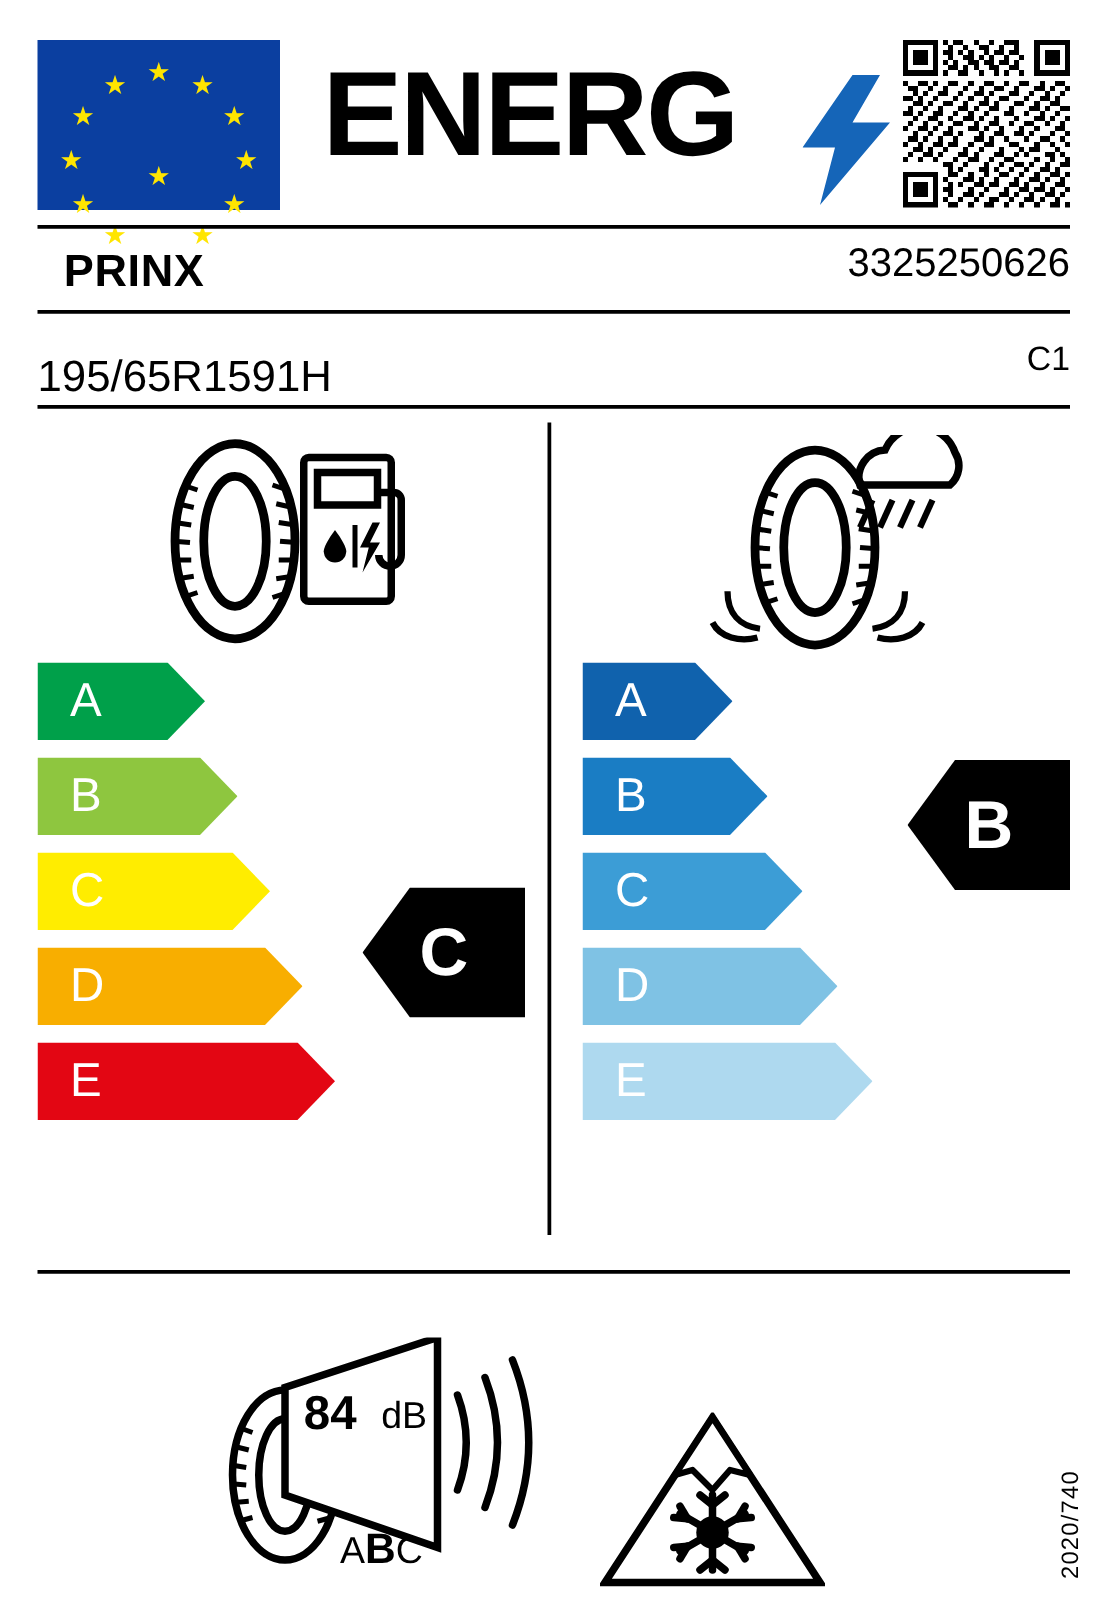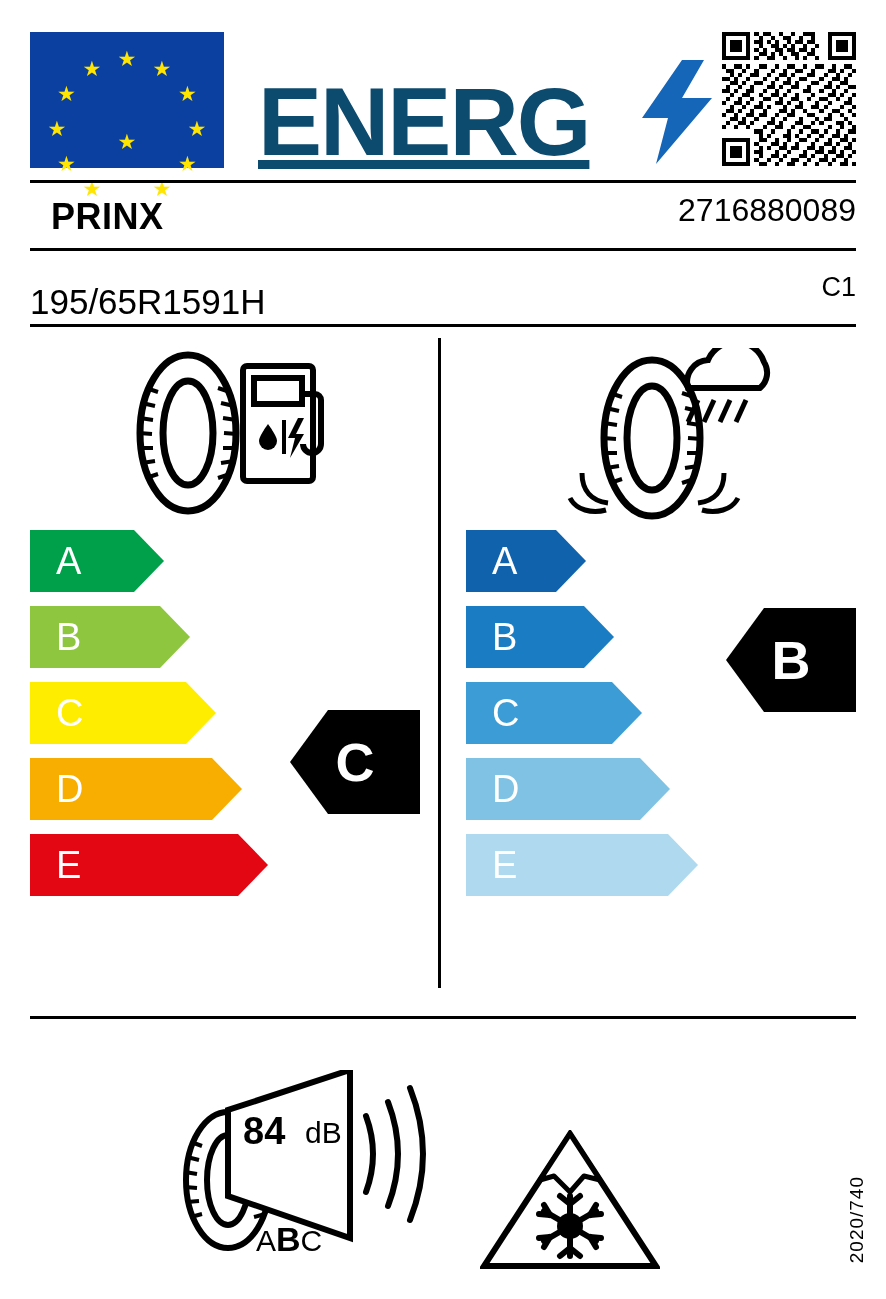--- a/index.html
+++ b/index.html
@@ -43,28 +43,27 @@
     color: #ffe500;
     font-size: 21px;
     line-height: 21px;
     width: 21px;
     height: 21px;
     text-align: center;
   }
   .energy-word {
     position: absolute;
     left: 228px;
-    top: 46px;
+    top: 16px;
     font-size: 96px;
     font-weight: bold;
     letter-spacing: -2px;
-    color: #0c4a6e;
+    color: #000000;
     line-height: 96px;
     font-family: "Liberation Sans", sans-serif;
-    text-decoration: underline;
   }
   .energy-bolt {
     position: absolute;
     left: 612px;
     top: 32px;
     width: 70px;
     height: 104px;
   }
   .qr {
     position: absolute;
@@ -181,21 +180,21 @@
     font-weight: bold;
   }
   .db-unit {
     position: absolute;
     left: 305px;
     top: 1116px;
     font-size: 30px;
   }
   .noise-class {
     position: absolute;
-    left: 256px;
+    left: 272px;
     top: 1220px;
     font-size: 30px;
   }
   .noise-class b { font-size: 34px; }
 
   .snow-block {
     position: absolute;
     left: 480px;
     top: 1130px;
     width: 180px;
@@ -531,21 +530,21 @@
     </div>
   </div>
 
   <div class="rule" style="top:180px;"></div>
   <div class="rule" style="top:248px;"></div>
   <div class="rule" style="top:324px;"></div>
   <div class="rule" style="top:1016px;"></div>
   <div class="vrule" style="left:438px; top:338px; height:650px;"></div>
 
   <div class="brand">PRINX</div>
-  <div class="sku">2716880089</div>
+  <div class="sku">3325250626</div>
   <div class="size">195/65R1591H</div>
   <div class="class">C1</div>
 
   <div style="position:absolute; left:118px; top:348px;">
     <svg width="210" height="170" viewBox="0 0 210 170">
 
       <g fill="none" stroke="#000" stroke-width="7">
         <ellipse cx="70" cy="85" rx="48" ry="78"></ellipse>
         <ellipse cx="70" cy="85" rx="25" ry="52"></ellipse>
       </g>

